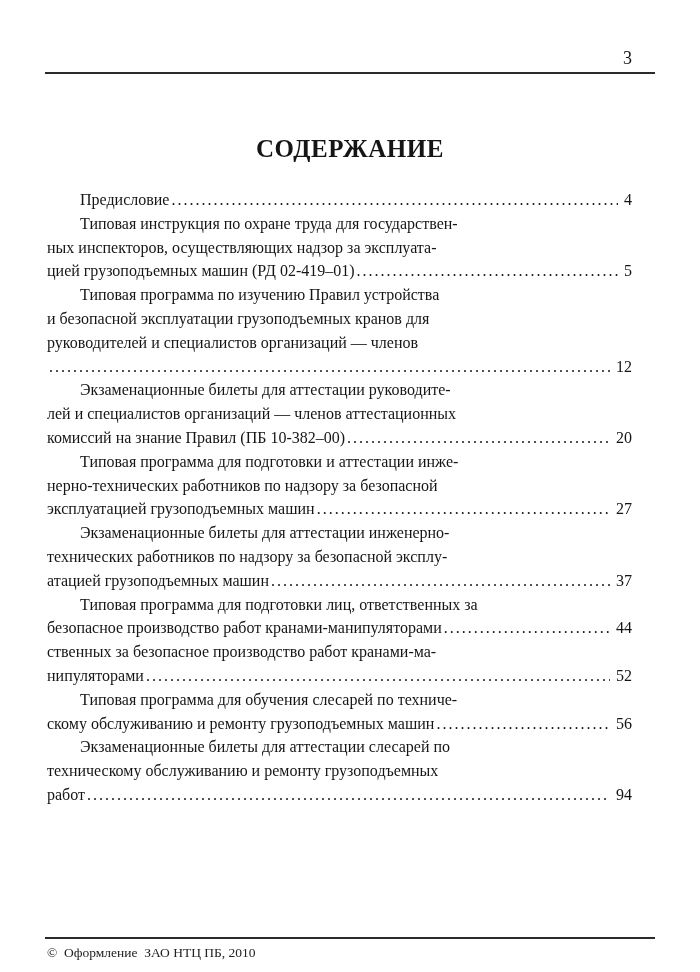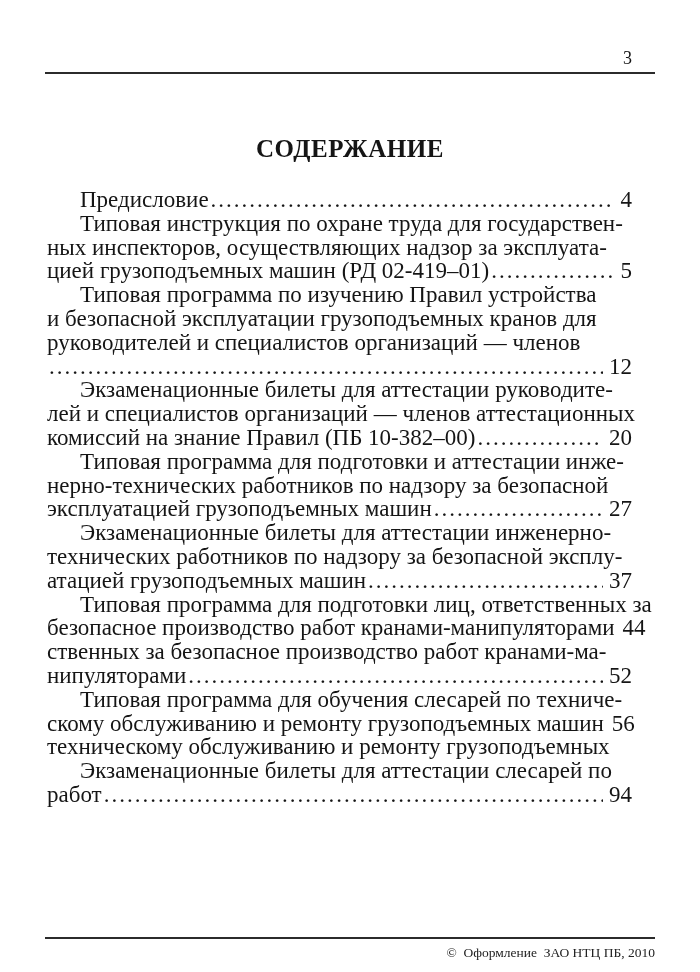--- a/index.html
+++ b/index.html
@@ -33,21 +33,21 @@
     text-align: center;
     font-size: 25px;
     font-weight: bold;
     letter-spacing: 0.5px;
     line-height: 26px;
   }
   .toc {
     margin-top: 26px;
     padding-left: 2px;
     padding-right: 23px;
-    font-size: 23px;
+    font-size: 16px;
     line-height: 23.8px;
   }
   .l { white-space: nowrap; }
   .l.first { padding-left: 33px; }
   .last {
     display: flex;
     align-items: baseline;
   }
   .last .t { white-space: nowrap; flex: 0 0 auto; }
   .last .t.ft { padding-left: 33px; }
@@ -66,21 +66,20 @@
     position: absolute;
     left: 45px; right: 45px;
     top: 889px;
   }
   .footer-text {
     padding-left: 2px;
     margin-top: 6px;
     font-size: 13.5px;
     color: #222222;
     white-space: pre;
-    text-align: right;
   }
 </style>
 </head>
 <body>
 
 <div class="sheet">
 
   <div class="pagenum-row">3</div>
   <hr class="rule">
 
@@ -167,22 +166,22 @@
     <div class="entry">
       <div class="l first">Типовая программа для обучения слесарей по техниче-</div>
       <div class="last">
         <span class="t">скому обслуживанию и ремонту грузоподъемных машин</span>
         <span class="dots"></span>
         <span class="pg">56</span>
       </div>
     </div>
 
     <div class="entry">
+      <div class="l first">Экзаменационные билеты для аттестации слесарей по</div>
       <div class="l">техническому обслуживанию и ремонту грузоподъемных</div>
-      <div class="l first">Экзаменационные билеты для аттестации слесарей по</div>
       <div class="last">
         <span class="t">работ</span>
         <span class="dots"></span>
         <span class="pg">94</span>
       </div>
     </div>
 
   </div>
 
   <div class="footer">

